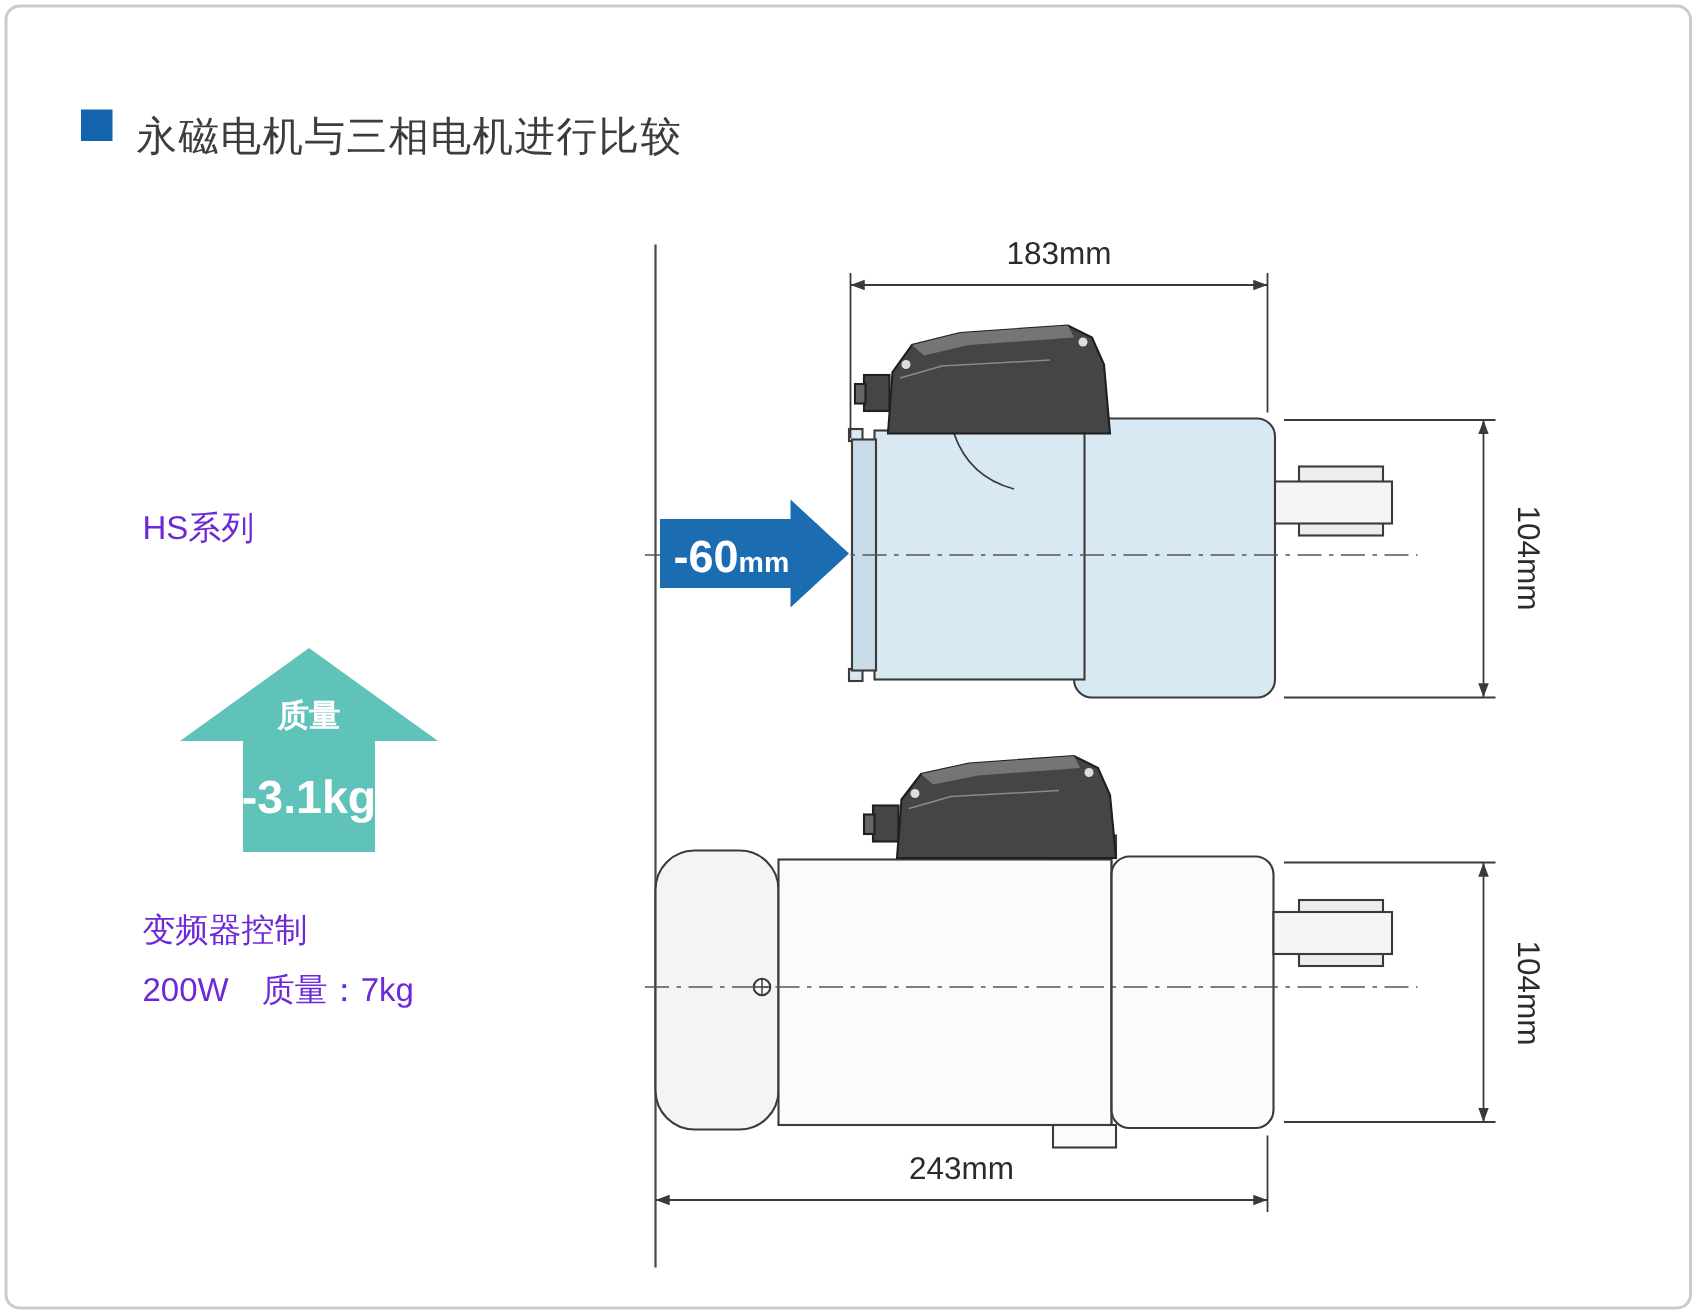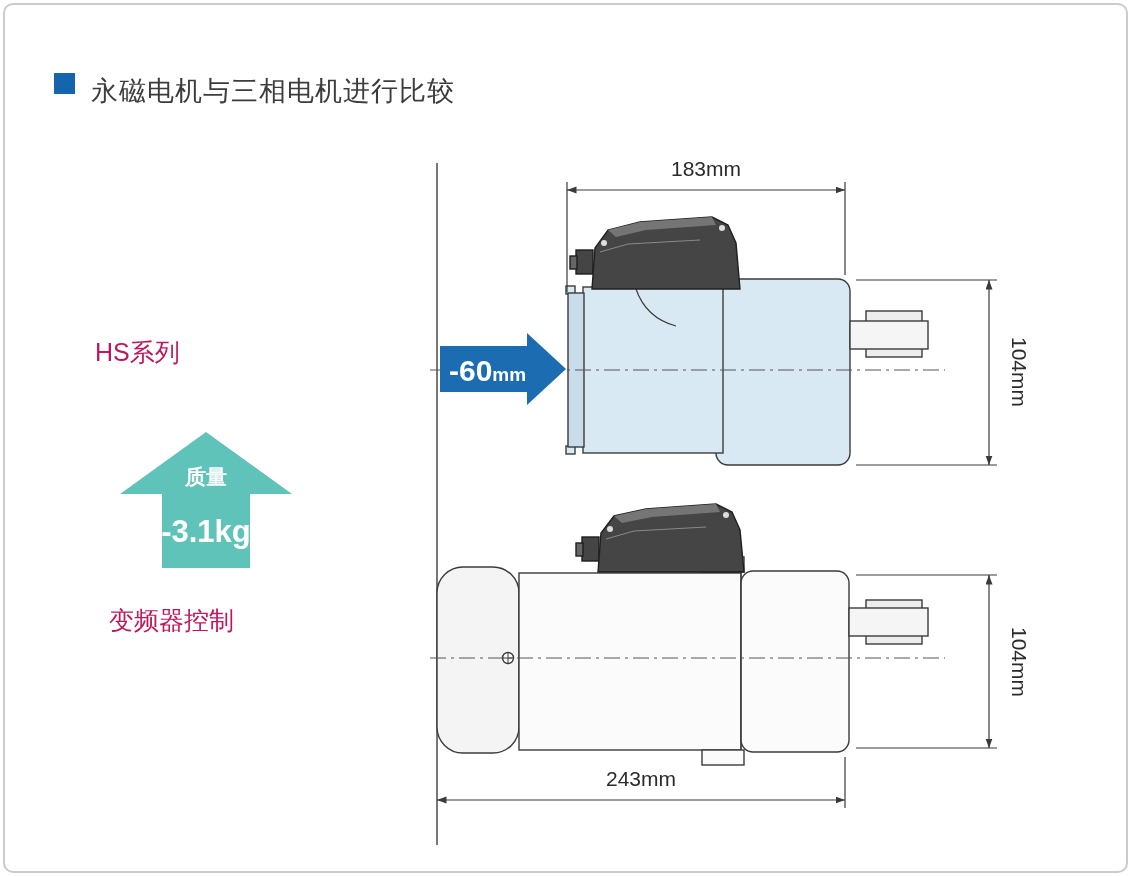--- a/index.html
+++ b/index.html
@@ -14,23 +14,23 @@
   }
   .title-row{
     position:absolute;left:54px;top:60px;display:flex;align-items:flex-start;margin-top:13px;
   }
   .title-bullet{
     width:21px;height:21px;background:#1565ae;display:inline-block;margin-right:16px;flex:0 0 auto;
   }
   .page-title{
     font-size:27px;font-weight:500;color:#3c3c3c;letter-spacing:1px;
   }
-  .label-block{position:absolute;font-size:25px;line-height:40px;color:#be185d;}
+  .label-block{position:absolute;font-size:22px;line-height:40px;color:#6d28d9;}
   .hs-block{left:95px;top:332px;}
-  .inv-block{left:109px;top:600px;}
+  .inv-block{left:95px;top:600px;}
   .weight-arrow-svg{position:absolute;left:118px;top:430px;}
   .drawing-svg{position:absolute;left:0;top:0;}
   svg text{font-family:"Liberation Sans","DejaVu Sans",sans-serif;}
   .dim-label{font-size:21px;fill:#2b2b2b;}
   .arrow-label-big{font-size:30px;font-weight:bold;fill:#ffffff;}
   .arrow-label-small{font-size:19px;font-weight:bold;fill:#ffffff;}
   .teal-label{font-size:21px;font-weight:bold;fill:#ffffff;}
   .teal-value{font-size:31px;font-weight:bold;fill:#ffffff;}
 </style>
 </head>
@@ -48,20 +48,21 @@
 </div>
 
 <svg class="weight-arrow-svg" width="180" height="142" viewBox="0 0 180 142">
   <polygon points="88,2 174,64 132,64 132,138 44,138 44,64 2,64" fill="#5fc3b9"></polygon>
   <text x="88" y="54" text-anchor="middle" class="teal-label">质量</text>
   <text x="88" y="112" text-anchor="middle" class="teal-value">-3.1kg</text>
 </svg>
 
 <div class="label-block inv-block">
   <div>变频器控制</div>
+  <div>200W　质量：7kg</div>
 </div>
 
 <svg class="drawing-svg" width="1131" height="876" viewBox="0 0 1131 876">
   <defs>
     <marker id="arr" markerWidth="10" markerHeight="8" refX="9.5" refY="3.5" orient="auto-start-reverse" markerUnits="userSpaceOnUse">
       <path d="M0,0 L9.5,3.5 L0,7 Z" fill="#3a3a3a"></path>
     </marker>
   </defs>
 
   <line x1="437" y1="163" x2="437" y2="845" stroke="#4a4a4a" stroke-width="1.5"></line>

